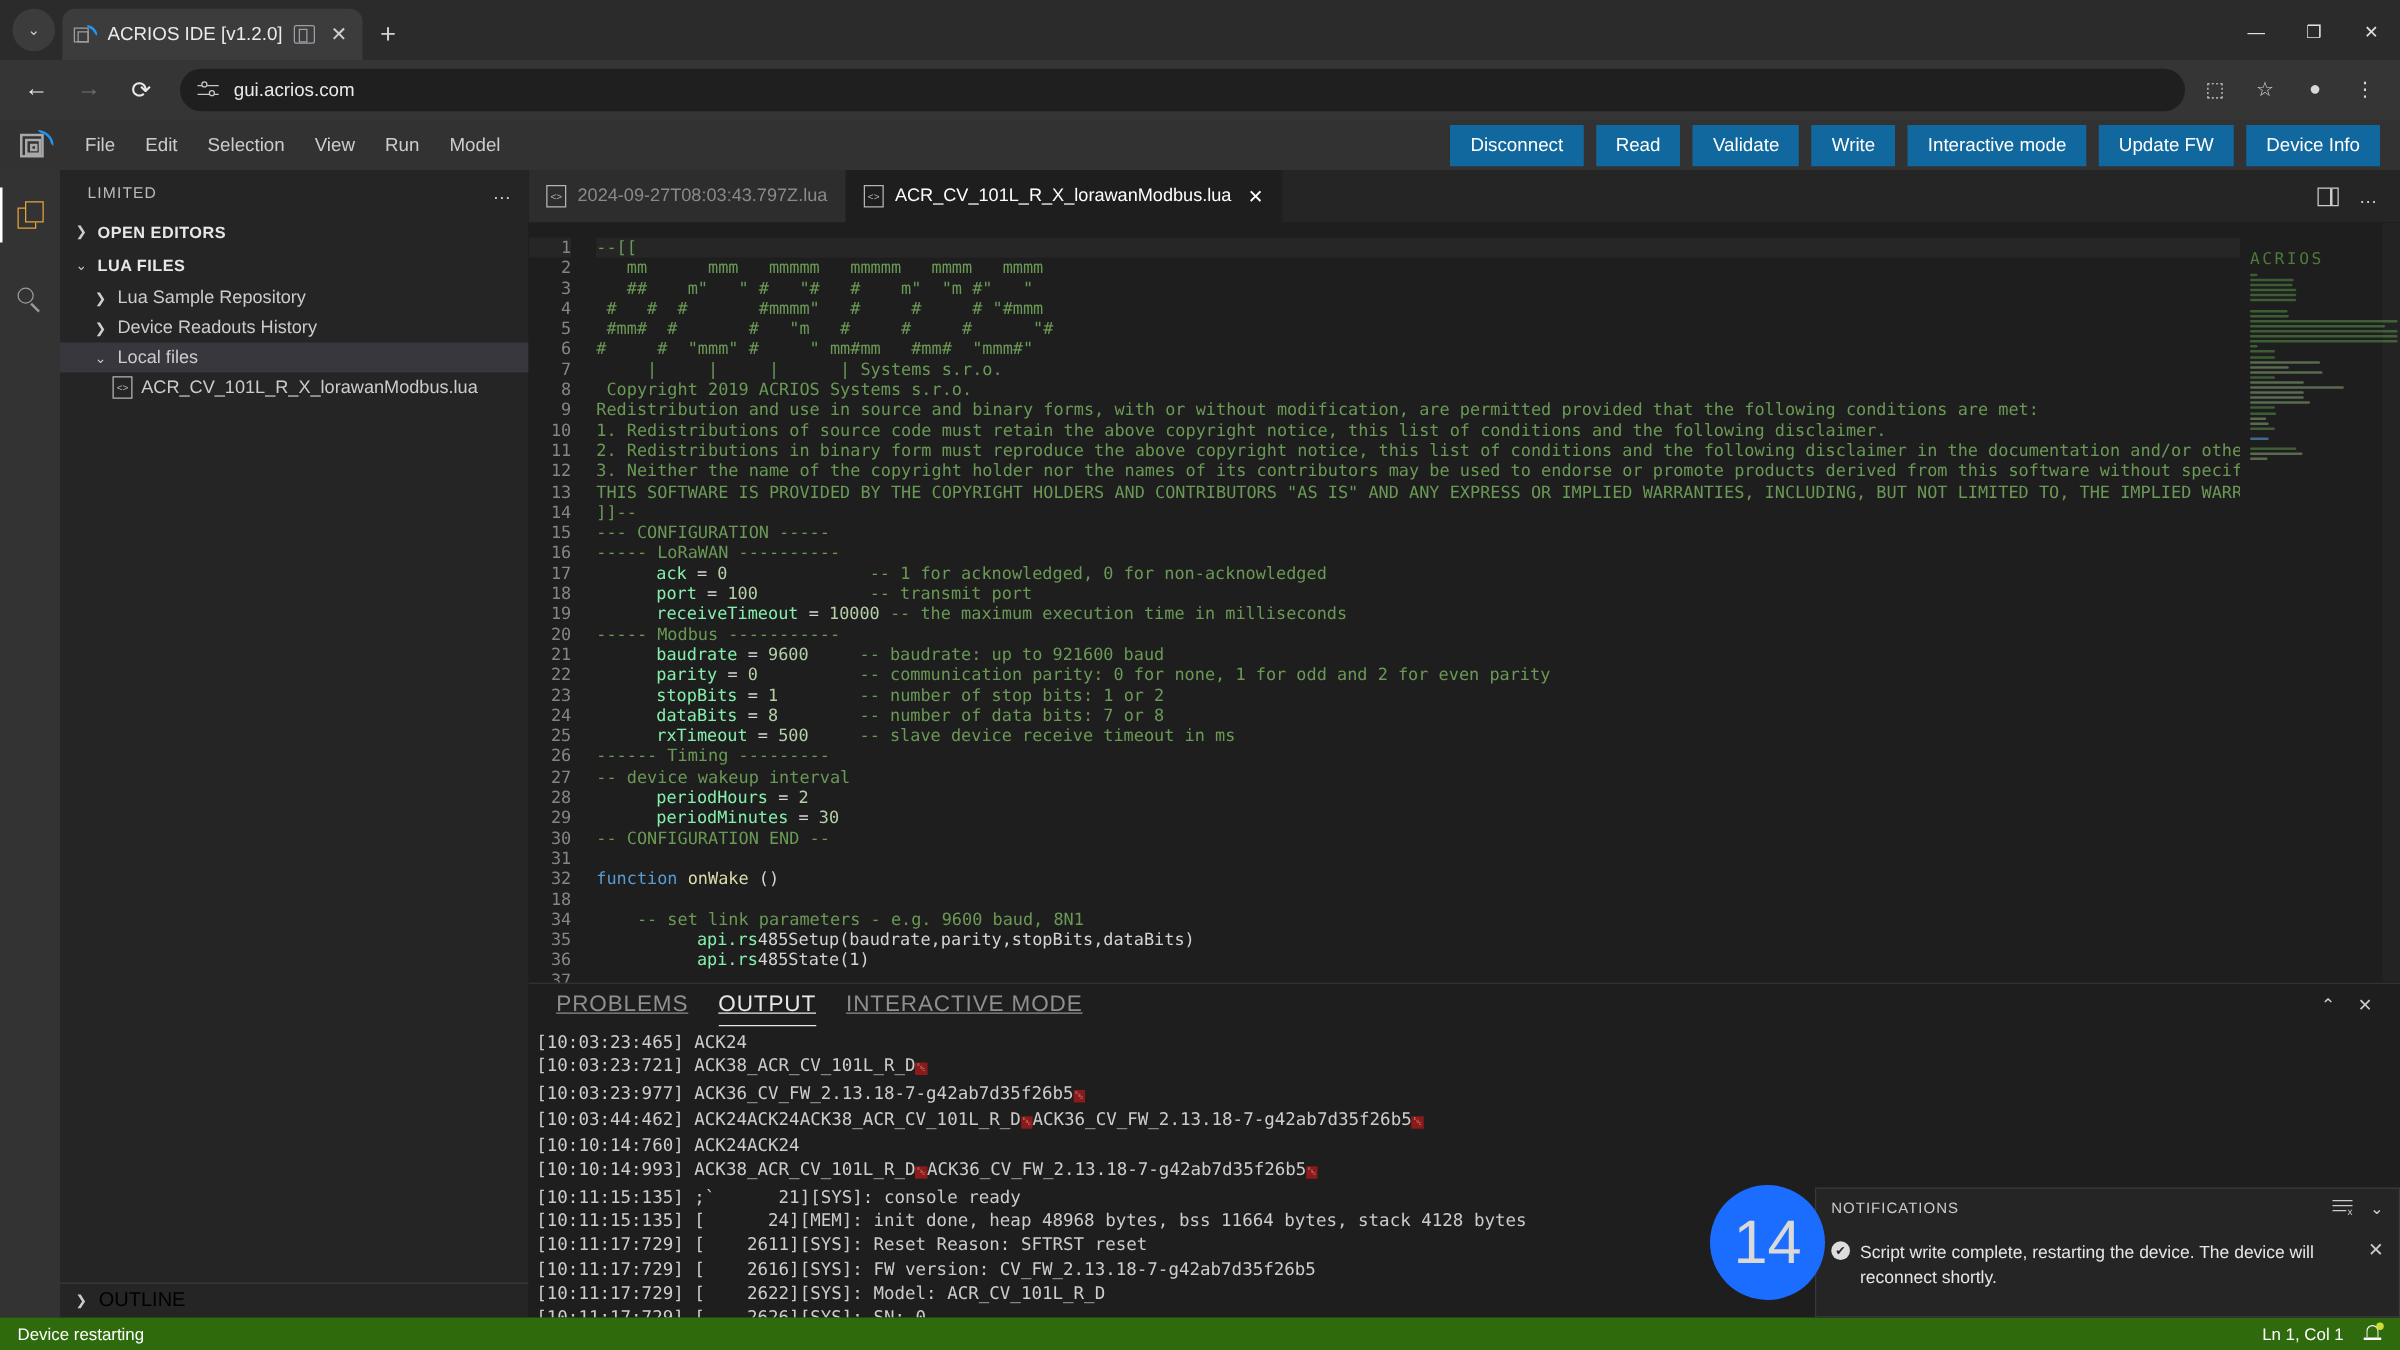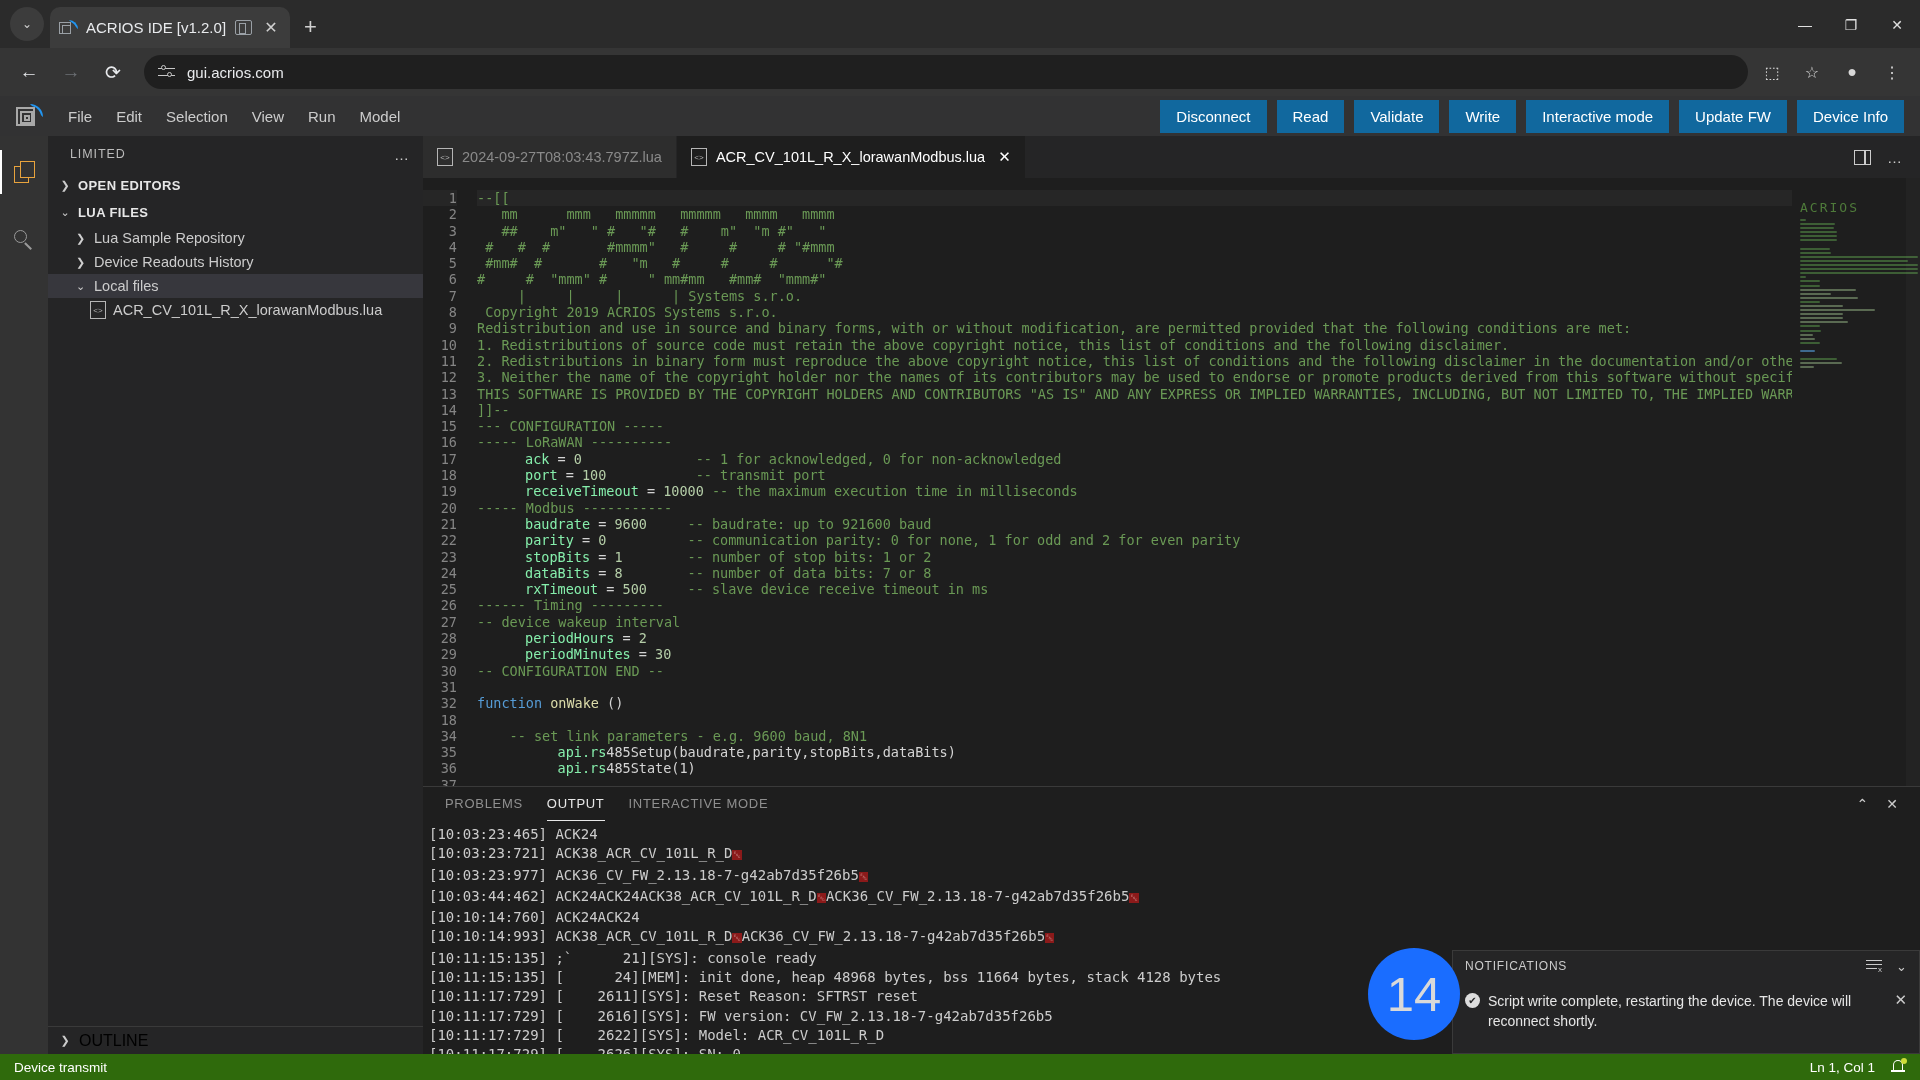--- a/index.html
+++ b/index.html
@@ -96,21 +96,21 @@
   .num { color:#b5cea8; } .id { color:#86efac;margin-left:48px; }
   .line-hl { background:#262626; }
   .minimap { width:128px; background:#1e1e1e; flex:0 0 auto; padding:6px 4px; overflow:hidden; position:relative; }
   .mm-title { color:#4e7a3a; font-size:13px; letter-spacing:2px; font-family:"DejaVu Sans Mono", monospace; margin:16px 0 4px 4px; }
   .mm-line { height:2px; margin:2.1px 0 0 4px; border-radius:1px; }
   .mm-slider { position:absolute; right:0; top:0; width:14px; height:100%; background:rgba(255,255,255,.025); }
   .vscroll { position:absolute; right:0; top:0; width:14px; height:100%; }
 
   .panel { height:268px; background:#1e1e1e; border-top:1px solid #3a3a3a; display:flex; flex-direction:column; flex:0 0 auto; }
   .panel-tabs { height:34px; display:flex; align-items:center; gap:24px; padding:0 22px; flex:0 0 auto; }
-  .ptab { color:#8f8f8f; font-size:13px; letter-spacing:.7px; height:34px; display:flex; align-items:center; border-bottom:1.5px solid transparent; }
+  .ptab { color:#8f8f8f; font-size:18px; letter-spacing:.7px; height:34px; display:flex; align-items:center; border-bottom:1.5px solid transparent;text-decoration:underline; }
   .ptab.active { color:#e7e7e7; border-bottom-color:#e7e7e7; }
   .panel-actions { margin-left:auto; display:flex; gap:18px; color:#cccccc; font-size:14px; }
   .panel-out { flex:1; overflow:hidden; font-family:"DejaVu Sans Mono", monospace; font-size:14px; line-height:19.3px;
     color:#cccccc; padding:4px 0 0 6px; white-space:pre; }
   .ctrl { background:#8b1a1a; color:#d8a0a0; font-size:9px; padding:0 1px; }
 
   .statusbar { height:26px; background:#2f6a0c; display:flex; align-items:center; padding:0 14px; color:#ffffff; font-size:13.5px; flex:0 0 auto; }
   .sb-right { margin-left:auto; display:flex; align-items:center; gap:16px; }
   .bell { width:15px; height:16px; position:relative; }
   .bell .b { position:absolute; left:2px; top:1px; width:10px; height:10px; border:1.6px solid #ffffff; border-radius:5px 5px 0 0; border-bottom:none; }
@@ -394,21 +394,21 @@
           <span class="ok-ic">✔</span>
           <span class="notif-msg">Script write complete, restarting the device. The device will reconnect shortly.</span>
           <span class="notif-x">✕</span>
         </div>
       </div>
 
     </div>
   </div>
 
   <div class="statusbar">
-    <span>Device transmit</span>
+    <span>Device restarting</span>
     <span class="sb-right">
       <span>Ln 1, Col 1</span>
       <span class="bell">
           <span class="b"></span>
           <span class="r"></span>
           <span class="d"></span>
         </span>
     </span>
   </div>
 </div>

